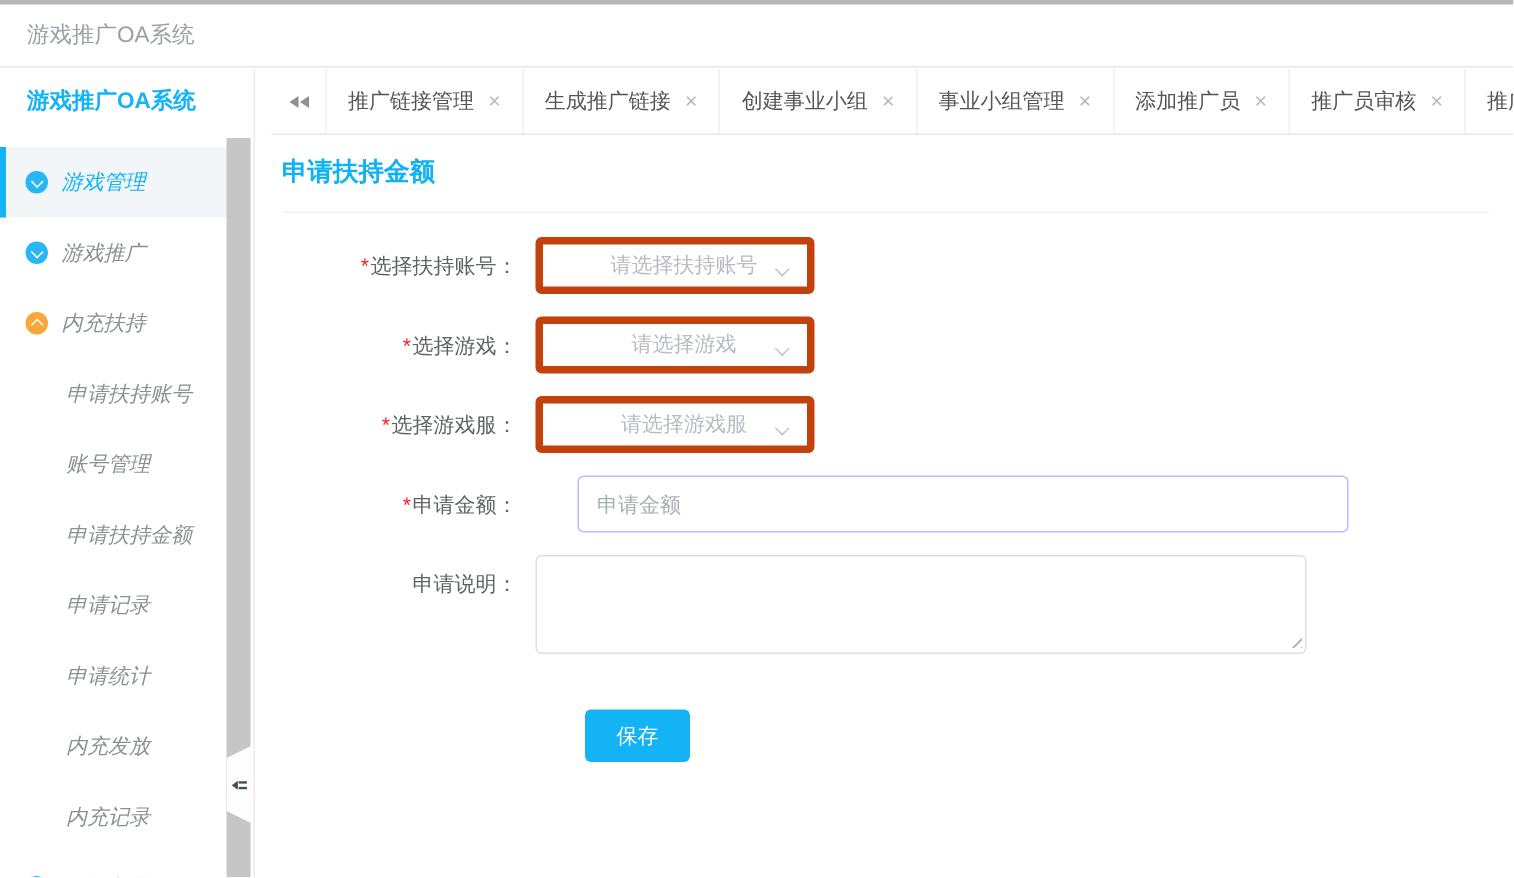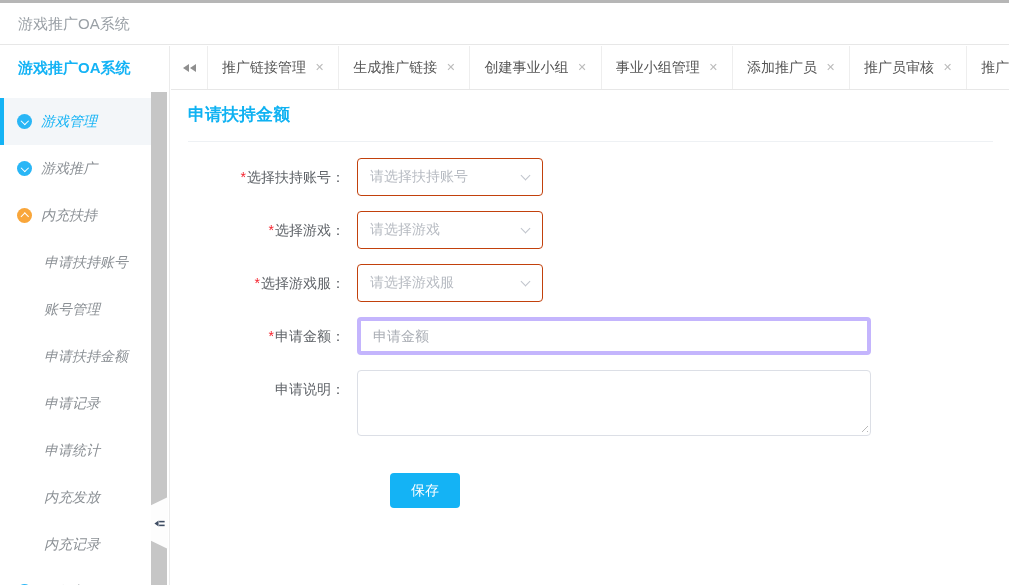--- a/index.html
+++ b/index.html
@@ -27,42 +27,42 @@
   .dot-icon.orange { background:#f9a63a; }
   .dot-icon::after { content:""; position:absolute; left:4.6px; width:4.6px; height:4.6px;
     border-right:1.6px solid #fff; border-bottom:1.6px solid #fff; }
   .dot-icon.down::after { top:3.6px; transform:rotate(45deg); }
   .dot-icon.up::after { top:6px; transform:rotate(-135deg); }
   .side-scrollbar { position:absolute; top:46px; left:151px; width:16px; bottom:0; background:#c6c6c6; }
   .collapse-handle { position:absolute; left:151px; top:451px; width:17px; height:52px; background:#fdfdfd;
     clip-path:polygon(0 16%, 100% 0, 100% 100%, 0 84%); display:flex; align-items:center; justify-content:center; cursor:pointer; z-index:3; }
 
   
-  .tabbar { position:absolute; left:171px; top:46px; right:0; height:44px; background:#fff; border-bottom:1px solid #e7e7e7;
+  .tabbar { position:absolute; left:181px; top:46px; right:0; height:44px; background:#fff; border-bottom:1px solid #e7e7e7;
     display:flex; align-items:stretch; overflow:hidden; }
   .tab-collapse { width:36px; flex:none; display:flex; align-items:center; justify-content:center; cursor:pointer; }
   .tri-left { width:0; height:0; border-top:4px solid transparent; border-bottom:4px solid transparent; border-right:6px solid #8f8f8f; }
   .tri-left + .tri-left { margin-left:1px; }
   .tab { flex:none; display:flex; align-items:center; padding:0 14px; border-left:1px solid #eeeeee; font-size:14px; color:#555; cursor:pointer; white-space:nowrap; }
   .tab .close { margin-left:9px; font-size:11px; color:#bbb; cursor:pointer; }
 
   
   .main { position:absolute; left:171px; top:91px; right:0; bottom:0; background:#fff; padding:12px 16px 0 17px; overflow:hidden; }
   .page-title { font-size:17px; font-weight:bold; color:#0fb2f2; }
   .divider { height:1px; background:#eef1f4; margin:15px 0 16px; }
 
   .form-row { display:flex; align-items:flex-start; margin-bottom:15px; }
   .form-label { width:157px; margin-right:12px; flex:none; text-align:right; font-size:14px; color:#5f6368; line-height:38px; }
   .req { color:#f5222d; margin-right:1px; }
-  .select-box { width:186px; height:38px; background:#fff; border:1px solid #c2410c; border-radius:4px; position:relative;
-    display:flex; align-items:center; cursor:pointer; }
+  .select-box { width:186px; height:38px; background:#fff; border:5px solid #c2410c; border-radius:4px; position:relative;
+    display:flex; align-items:center; cursor:pointer;justify-content:center; }
   .select-placeholder { padding-left:12px; font-size:14px; color:#b7bbc2; }
   .select-caret { position:absolute; right:13px; top:13px; width:7px; height:7px;
     border-right:1.5px solid #c0c4cc; border-bottom:1.5px solid #c0c4cc; transform:rotate(45deg); }
-  .text-input { width:514px; height:38px; border:4px solid #c4b5fd; border-radius:4px; padding:0 12px; font-size:14px; color:#333; font-family:inherit; outline:none; }
+  .text-input { width:514px; height:38px; border:1px solid #c4b5fd; border-radius:4px; padding:0 12px; font-size:14px; color:#333; font-family:inherit; outline:none;margin-left:28px; }
   .text-input::placeholder { color:#a9adb4; }
   .textarea-wrap { position:relative; }
   .form-textarea { display:block; width:514px; height:66px; border:1px solid #dcdfe6; border-radius:4px; padding:8px 12px;
     font-size:14px; font-family:inherit; resize:none; outline:none; }
   .resize-grip { position:absolute; right:3px; bottom:4px; width:9px; height:9px;
     background:repeating-linear-gradient(135deg,#b9b9b9 0 1px,transparent 1px 4px);
     clip-path:polygon(100% 0,0 100%,100% 100%); }
   .save-btn { margin:22px 0 0 202px; width:70px; height:35px; background:#14b3f5; color:#fff; border:none; border-radius:4px;
     font-size:14px; font-family:inherit; cursor:pointer; }
 </style>

